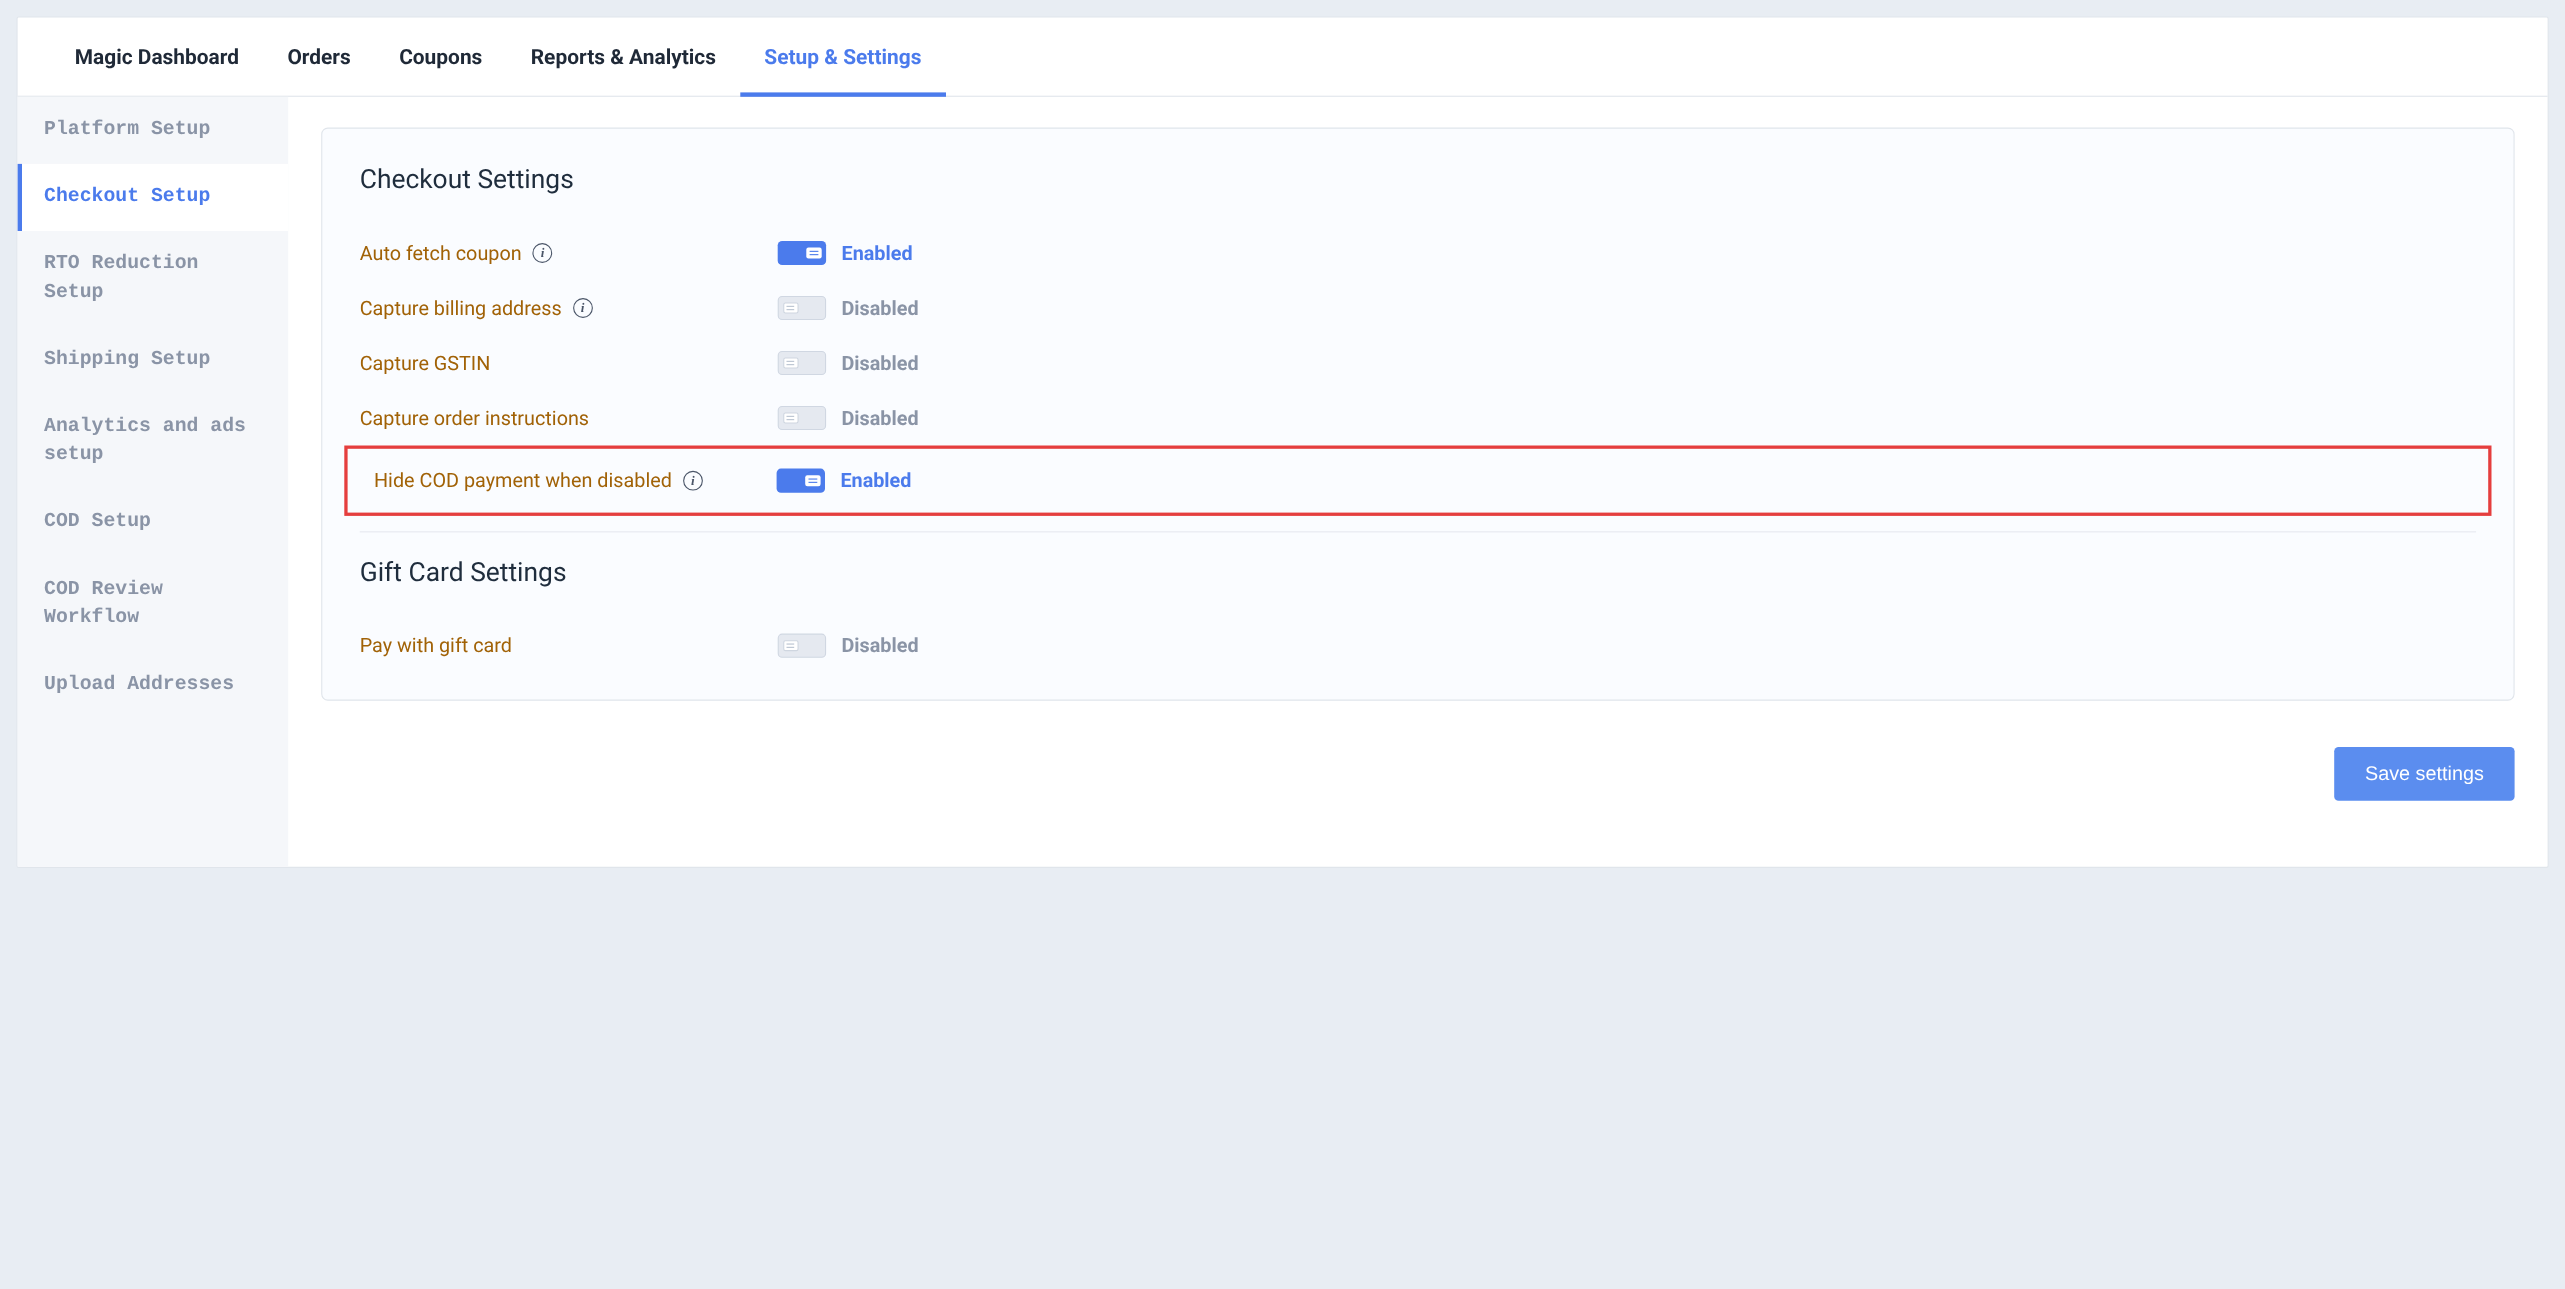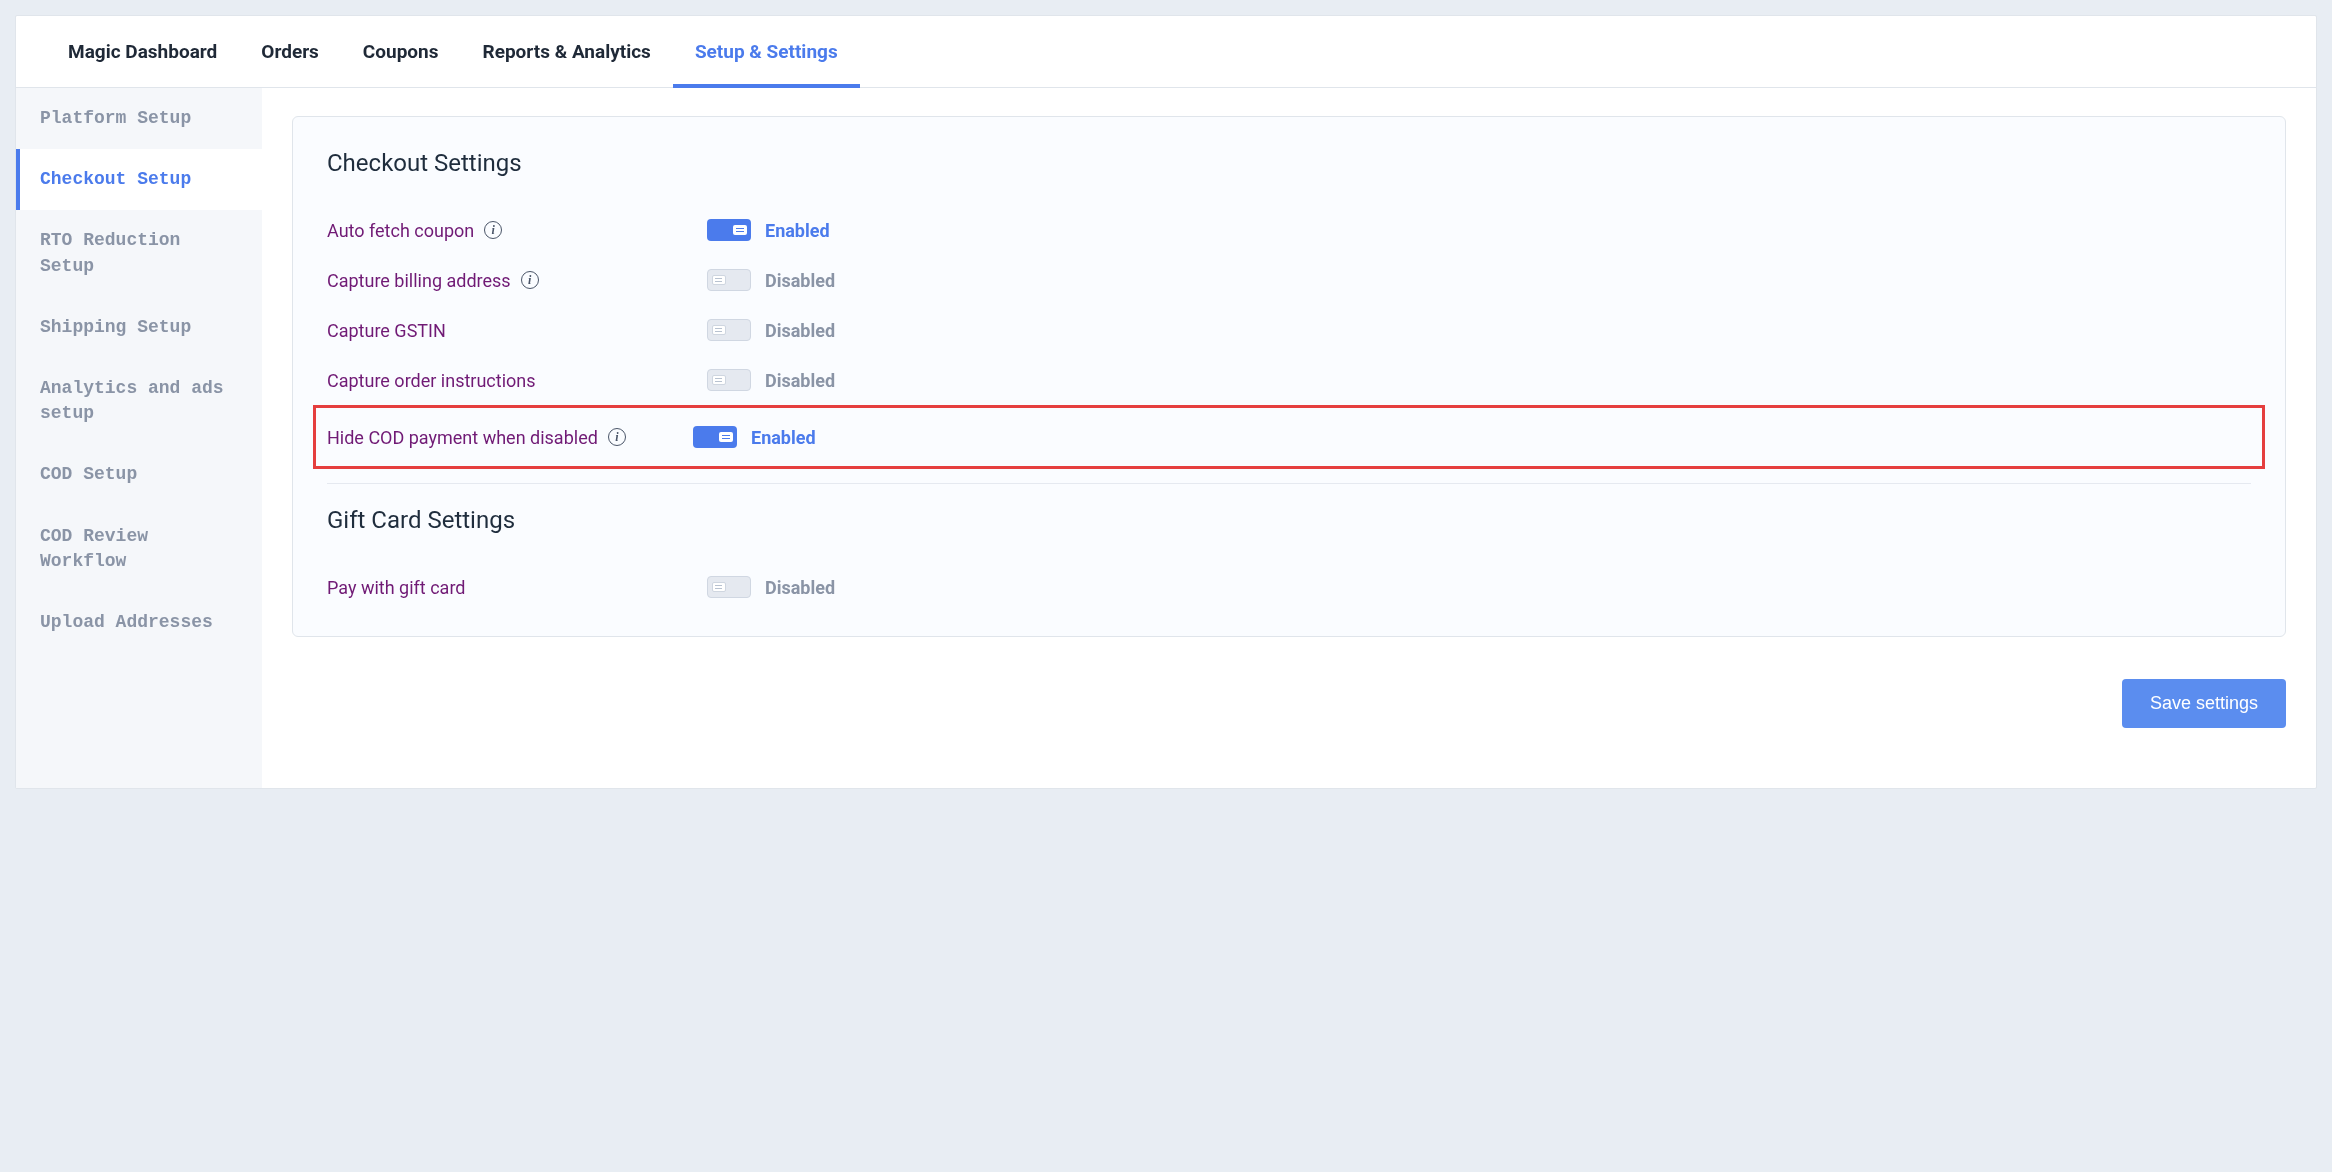--- a/index.html
+++ b/index.html
@@ -89,21 +89,21 @@
       padding: 14px 0;
     }
     .setting-label-cell {
       width: 380px;
       display: flex;
       align-items: center;
       gap: 10px;
     }
     .setting-label {
       font-size: 18px;
-      color: #701a75;
+      color: #a16207;
       font-weight: 400;
     }
     .info-icon {
       width: 18px;
       height: 18px;
       border: 1.5px solid #4a5568;
       border-radius: 50%;
       display: inline-flex;
       align-items: center;
       justify-content: center;
@@ -176,21 +176,21 @@
     .toggle.off .toggle-knob::after { top: 5px; }
     .toggle-status {
       font-size: 18px;
       font-weight: 700;
     }
     .toggle-status.on { color: #4b7bec; }
     .toggle-status.off { color: #8a94a6; }
     .highlight-box {
       border: 3px solid #e53e3e;
       margin: 0 -14px;
-      padding: 4px 11px;
+      padding: 4px 24px;
     }
     .divider {
       border: none;
       border-top: 1px solid #e5e9f0;
       margin: 14px 0 22px;
     }
     .footer-actions {
       display: flex;
       justify-content: flex-end;
       margin-top: 42px;

